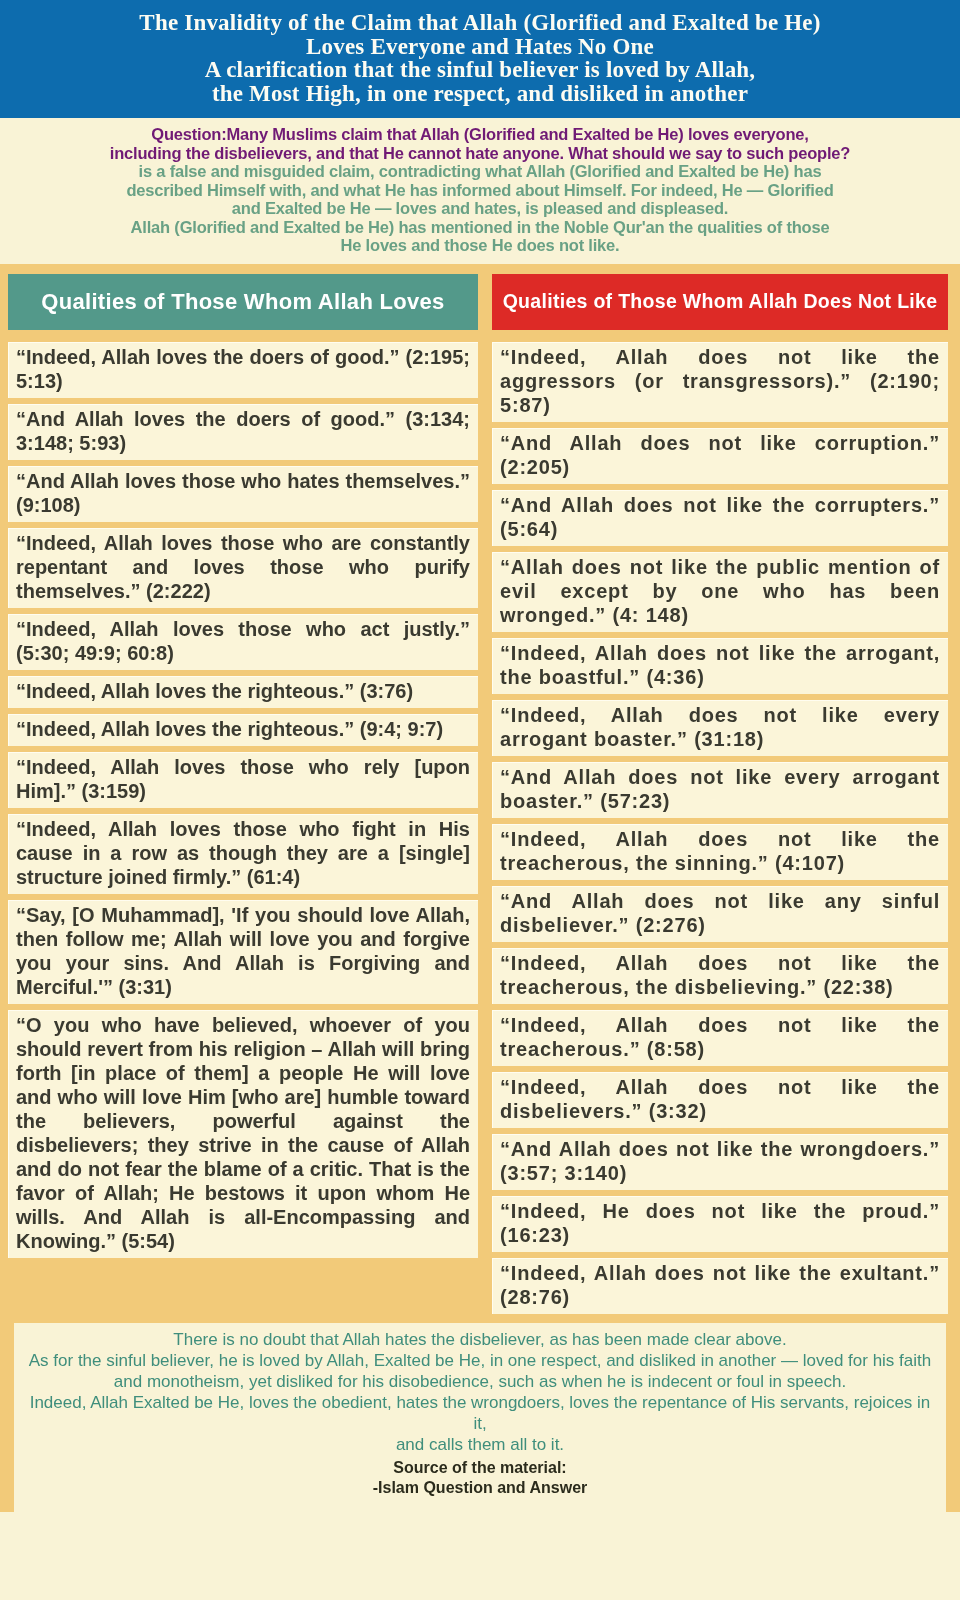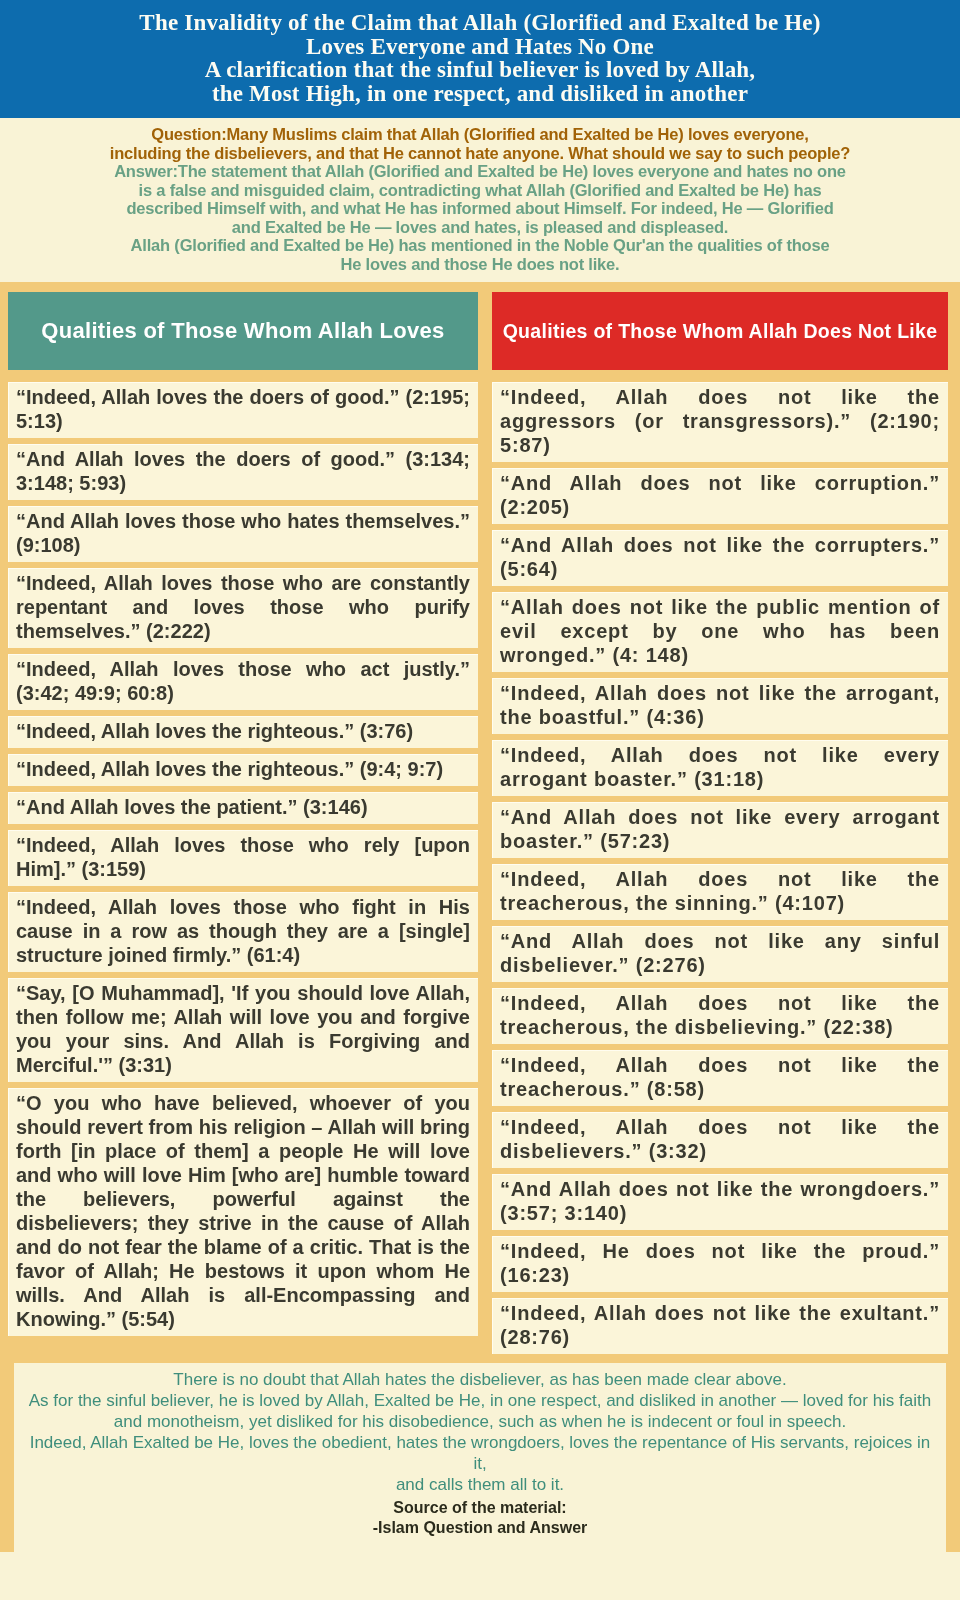--- a/index.html
+++ b/index.html
@@ -13,31 +13,31 @@
     background:#0d6cae; color:#fdfcf2; text-align:center;
     padding:11px 10px 13px;
     font-family:Liberation Serif, serif;
   }
   .title-line { font-size:23px; line-height:23.5px; font-weight:bold; letter-spacing:.2px; }
   
   .qa {
     text-align:center; padding:7px 45px 9px; font-weight:bold;
     font-size:16.5px; line-height:18.5px; letter-spacing:-.2px;
   }
-  .qa .q .line { color:#a16207; }
+  .qa .q .line { color:#701a75; }
   .qa .a .line { color:#69a185; }
   
   .table-area {
     background:#f2ca79; padding:10px 12px 9px 8px;
     display:flex; gap:14px; align-items:flex-start;
   }
   .col-loves { width:470px; flex:none; }
   .col-dislikes { width:456px; flex:none; }
   .col-header {
-    height:78px; display:flex; align-items:center; justify-content:center;
+    height:56px; display:flex; align-items:center; justify-content:center;
     color:#ffffff; font-weight:bold; margin-bottom:12px; text-align:center;
     letter-spacing:.3px;
   }
   .col-loves .col-header { background:#53998a; font-size:22px; }
   .col-dislikes .col-header { background:#dd2a26; font-size:19.5px; }
   .cell {
     background:#fbf5d9; padding:3px 8px 5px; margin-bottom:6px;
     font-weight:bold; font-size:20px; line-height:24px; color:#3a3a30;
     text-align:justify; box-shadow:inset 0 1px 0 #fffdf0, inset 1px 0 0 #fffdf0;
   }
@@ -67,21 +67,20 @@
   </header>
 
   <section class="qa">
     <div class="q">
 
     <div class="line">Question:Many Muslims claim that Allah (Glorified and Exalted be He) loves everyone,</div>
         <div class="line">including the disbelievers, and that He cannot hate anyone. What should we say to such people?</div>
       </div>
     <div class="a">
 
-    <div class="line">Answer:The statement that Allah (Glorified and Exalted be He) loves everyone and hates no one</div>
         <div class="line">is a false and misguided claim, contradicting what Allah (Glorified and Exalted be He) has</div>
         <div class="line">described Himself with, and what He has informed about Himself. For indeed, He — Glorified</div>
         <div class="line">and Exalted be He — loves and hates, is pleased and displeased.</div>
       </div>
     <div class="a">
 
     <div class="line">Allah (Glorified and Exalted be He) has mentioned in the Noble Qur'an the qualities of those</div>
         <div class="line">He loves and those He does not like.</div>
       </div>
   </section>
@@ -89,24 +88,23 @@
   <section class="table-area">
 
     <div class="col-loves">
       <div class="col-header">Qualities of Those Whom Allah Loves</div>
       <div>
 
       <div class="cell">“Indeed, Allah loves the doers of good.” (2:195; 5:13)</div>
           <div class="cell">“And Allah loves the doers of good.” (3:134; 3:148; 5:93)</div>
           <div class="cell">“And Allah loves those who hates themselves.” (9:108)</div>
           <div class="cell">“Indeed, Allah loves those who are constantly repentant and loves those who purify themselves.” (2:222)</div>
-          <div class="cell">“Indeed, Allah loves those who act justly.” (3:42; 49:9; 60:8)</div>
+          <div class="cell">“Indeed, Allah loves those who act justly.” (5:30; 49:9; 60:8)</div>
           <div class="cell">“Indeed, Allah loves the righteous.” (3:76)</div>
           <div class="cell">“Indeed, Allah loves the righteous.” (9:4; 9:7)</div>
-          <div class="cell">“And Allah loves the patient.” (3:146)</div>
           <div class="cell">“Indeed, Allah loves those who rely [upon Him].” (3:159)</div>
           <div class="cell">“Indeed, Allah loves those who fight in His cause in a row as though they are a [single] structure joined firmly.” (61:4)</div>
           <div class="cell">“Say, [O Muhammad], 'If you should love Allah, then follow me; Allah will love you and forgive you your sins. And Allah is Forgiving and Merciful.'” (3:31)</div>
           <div class="cell">“O you who have believed, whoever of you should revert from his religion – Allah will bring forth [in place of them] a people He will love and who will love Him [who are] humble toward the believers, powerful against the disbelievers; they strive in the cause of Allah and do not fear the blame of a critic. That is the favor of Allah; He bestows it upon whom He wills. And Allah is all-Encompassing and Knowing.” (5:54)</div>
         </div>
     </div>
 
     <div class="col-dislikes">
       <div class="col-header">Qualities of Those Whom Allah Does Not Like</div>
       <div>

